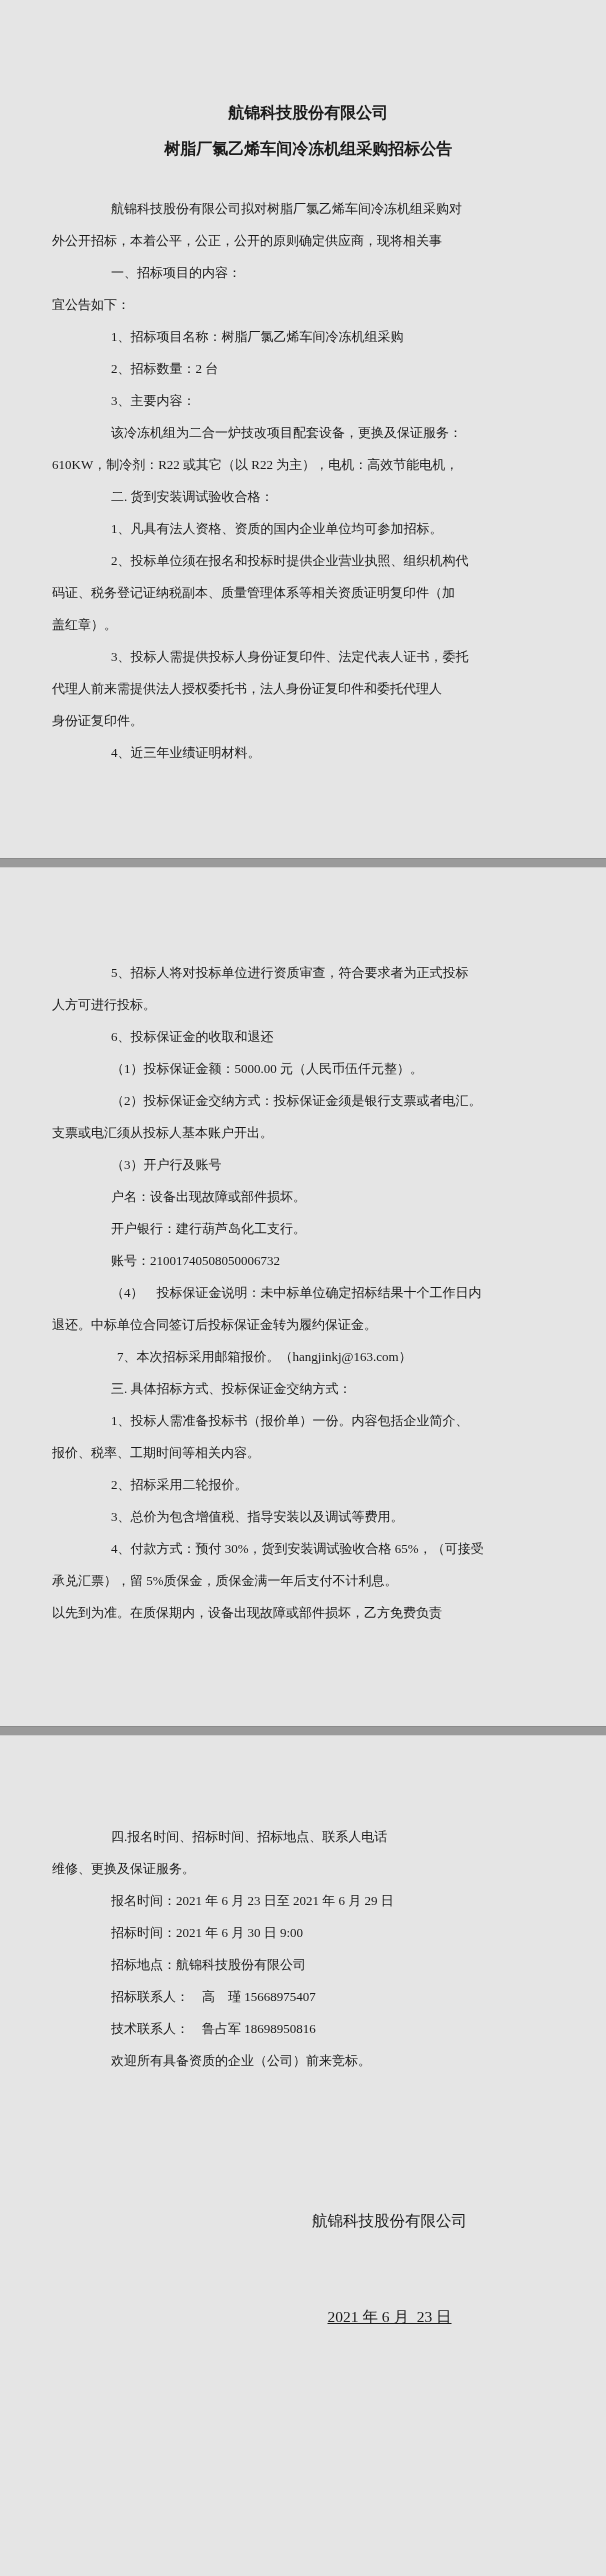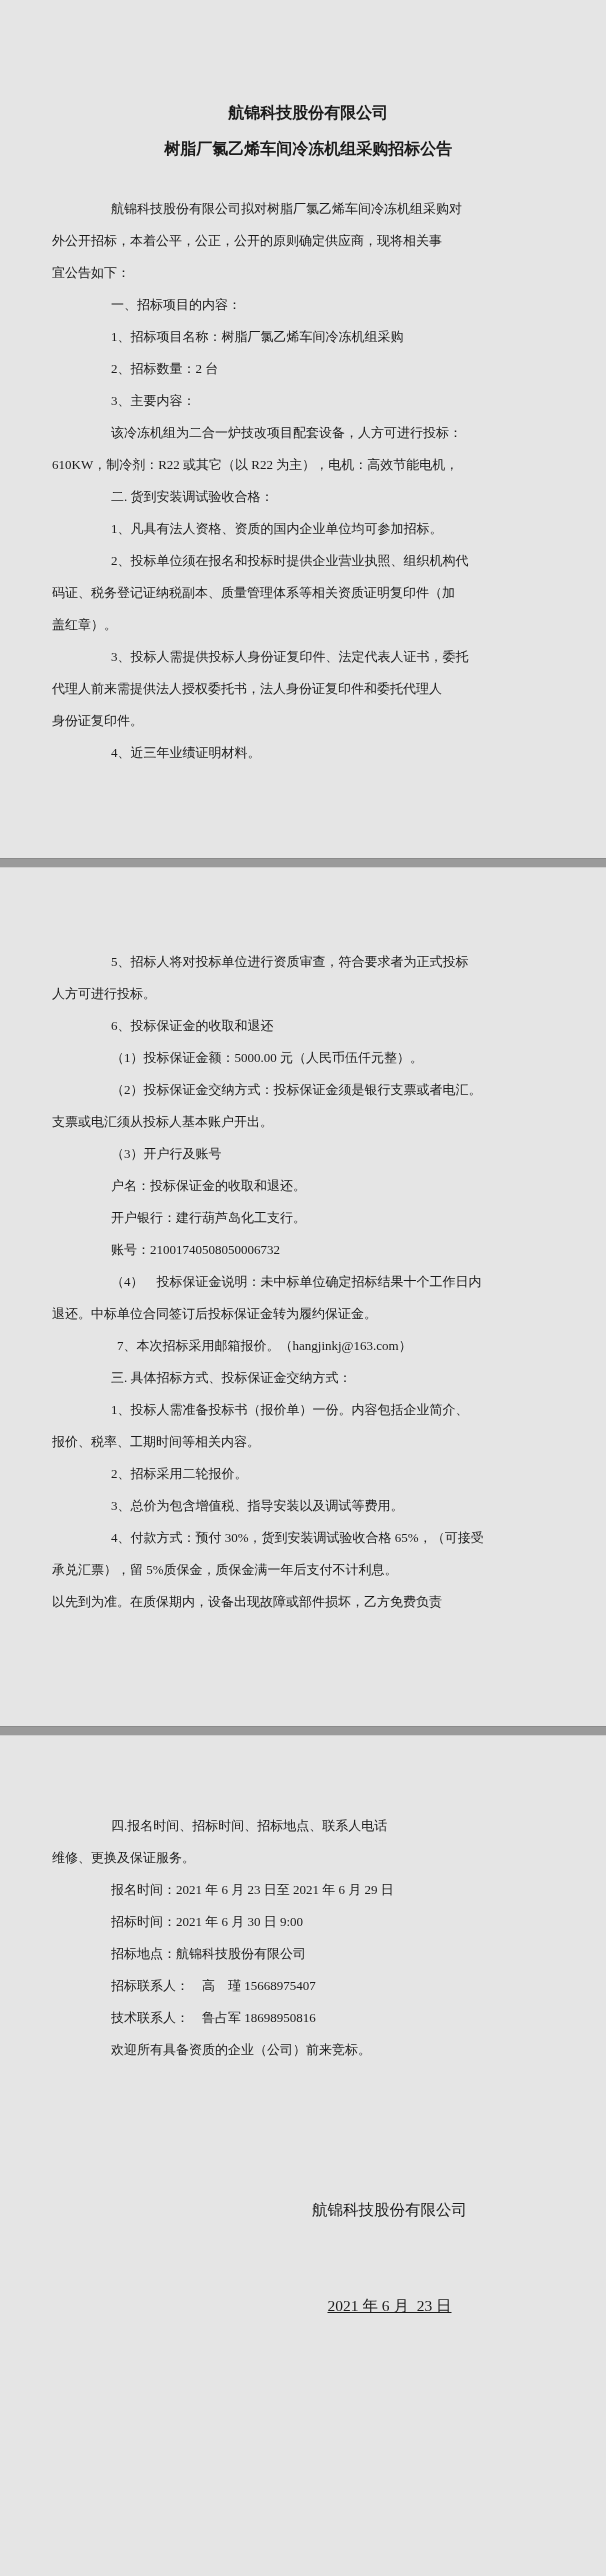--- a/index.html
+++ b/index.html
@@ -16,21 +16,21 @@
   .page1{height:858px;padding-top:95px;}
   .page2{height:858px;padding-top:77px;}
   .page3{height:841px;padding-top:73px;}
   .title{
     font-size:16px;font-weight:bold;text-align:center;
     line-height:36px;margin:0;
     transform:translateX(9.3px);
     white-space:pre;
   }
   .body{margin-top:26px;}
-  .page2 .body,.page3 .body{margin-top:1px;}
+  .page2 .body,.page3 .body{margin-top:12px;}
   .line{
     font-size:13px;line-height:32px;margin:0;
     white-space:pre;
   }
   .ind0{text-indent:0;}
   .ind1{text-indent:59px;}
   .ind2{text-indent:65px;}
   .page-break{
     height:9.8px;box-sizing:border-box;
     background:#9a9a9a;
@@ -47,26 +47,26 @@
 <body>
 
 <div class="doc">
 
   <section class="page page1">
     <h1 class="title">航锦科技股份有限公司</h1>
     <h2 class="title">树脂厂氯乙烯车间冷冻机组采购招标公告</h2>
     <div class="body">
         <p class="line ind1">航锦科技股份有限公司拟对树脂厂氯乙烯车间冷冻机组采购对</p>
         <p class="line ind0">外公开招标，本着公平，公正，公开的原则确定供应商，现将相关事</p>
+        <p class="line ind1">一、招标项目的内容：</p>
         <p class="line ind0">宜公告如下：</p>
-        <p class="line ind1">一、招标项目的内容：</p>
         <p class="line ind1">1、招标项目名称：树脂厂氯乙烯车间冷冻机组采购</p>
         <p class="line ind1">2、招标数量：2 台</p>
         <p class="line ind1">3、主要内容：</p>
-        <p class="line ind1">该冷冻机组为二合一炉技改项目配套设备，人方可进行投标：</p>
+        <p class="line ind1">该冷冻机组为二合一炉技改项目配套设备，更换及保证服务：</p>
         <p class="line ind0">610KW，制冷剂：R22 或其它（以 R22 为主），电机：高效节能电机，</p>
         <p class="line ind1">二. 货到安装调试验收合格：</p>
         <p class="line ind1">1、凡具有法人资格、资质的国内企业单位均可参加招标。</p>
         <p class="line ind1">2、投标单位须在报名和投标时提供企业营业执照、组织机构代</p>
         <p class="line ind0">码证、税务登记证纳税副本、质量管理体系等相关资质证明复印件（加</p>
         <p class="line ind0">盖红章）。</p>
         <p class="line ind1">3、投标人需提供投标人身份证复印件、法定代表人证书，委托</p>
         <p class="line ind0">代理人前来需提供法人授权委托书，法人身份证复印件和委托代理人</p>
         <p class="line ind0">身份证复印件。</p>
         <p class="line ind1">4、近三年业绩证明材料。</p>
@@ -77,21 +77,21 @@
 
   <section class="page page2">
     <div class="body">
         <p class="line ind1">5、招标人将对投标单位进行资质审查，符合要求者为正式投标</p>
         <p class="line ind0">人方可进行投标。</p>
         <p class="line ind1">6、投标保证金的收取和退还</p>
         <p class="line ind1">（1）投标保证金额：5000.00 元（人民币伍仟元整）。</p>
         <p class="line ind1">（2）投标保证金交纳方式：投标保证金须是银行支票或者电汇。</p>
         <p class="line ind0">支票或电汇须从投标人基本账户开出。</p>
         <p class="line ind1">（3）开户行及账号</p>
-        <p class="line ind1">户名：投标保证金的收取和退还。</p>
+        <p class="line ind1">户名：设备出现故障或部件损坏。</p>
         <p class="line ind1">开户银行：建行葫芦岛化工支行。</p>
         <p class="line ind1">账号：21001740508050006732</p>
         <p class="line ind1">（4）　投标保证金说明：未中标单位确定招标结果十个工作日内</p>
         <p class="line ind0">退还。中标单位合同签订后投标保证金转为履约保证金。</p>
         <p class="line ind2">7、本次招标采用邮箱报价。（hangjinkj@163.com）</p>
         <p class="line ind1">三. 具体招标方式、投标保证金交纳方式：</p>
         <p class="line ind1">1、投标人需准备投标书（报价单）一份。内容包括企业简介、</p>
         <p class="line ind0">报价、税率、工期时间等相关内容。</p>
         <p class="line ind1">2、招标采用二轮报价。</p>
         <p class="line ind1">3、总价为包含增值税、指导安装以及调试等费用。</p>

